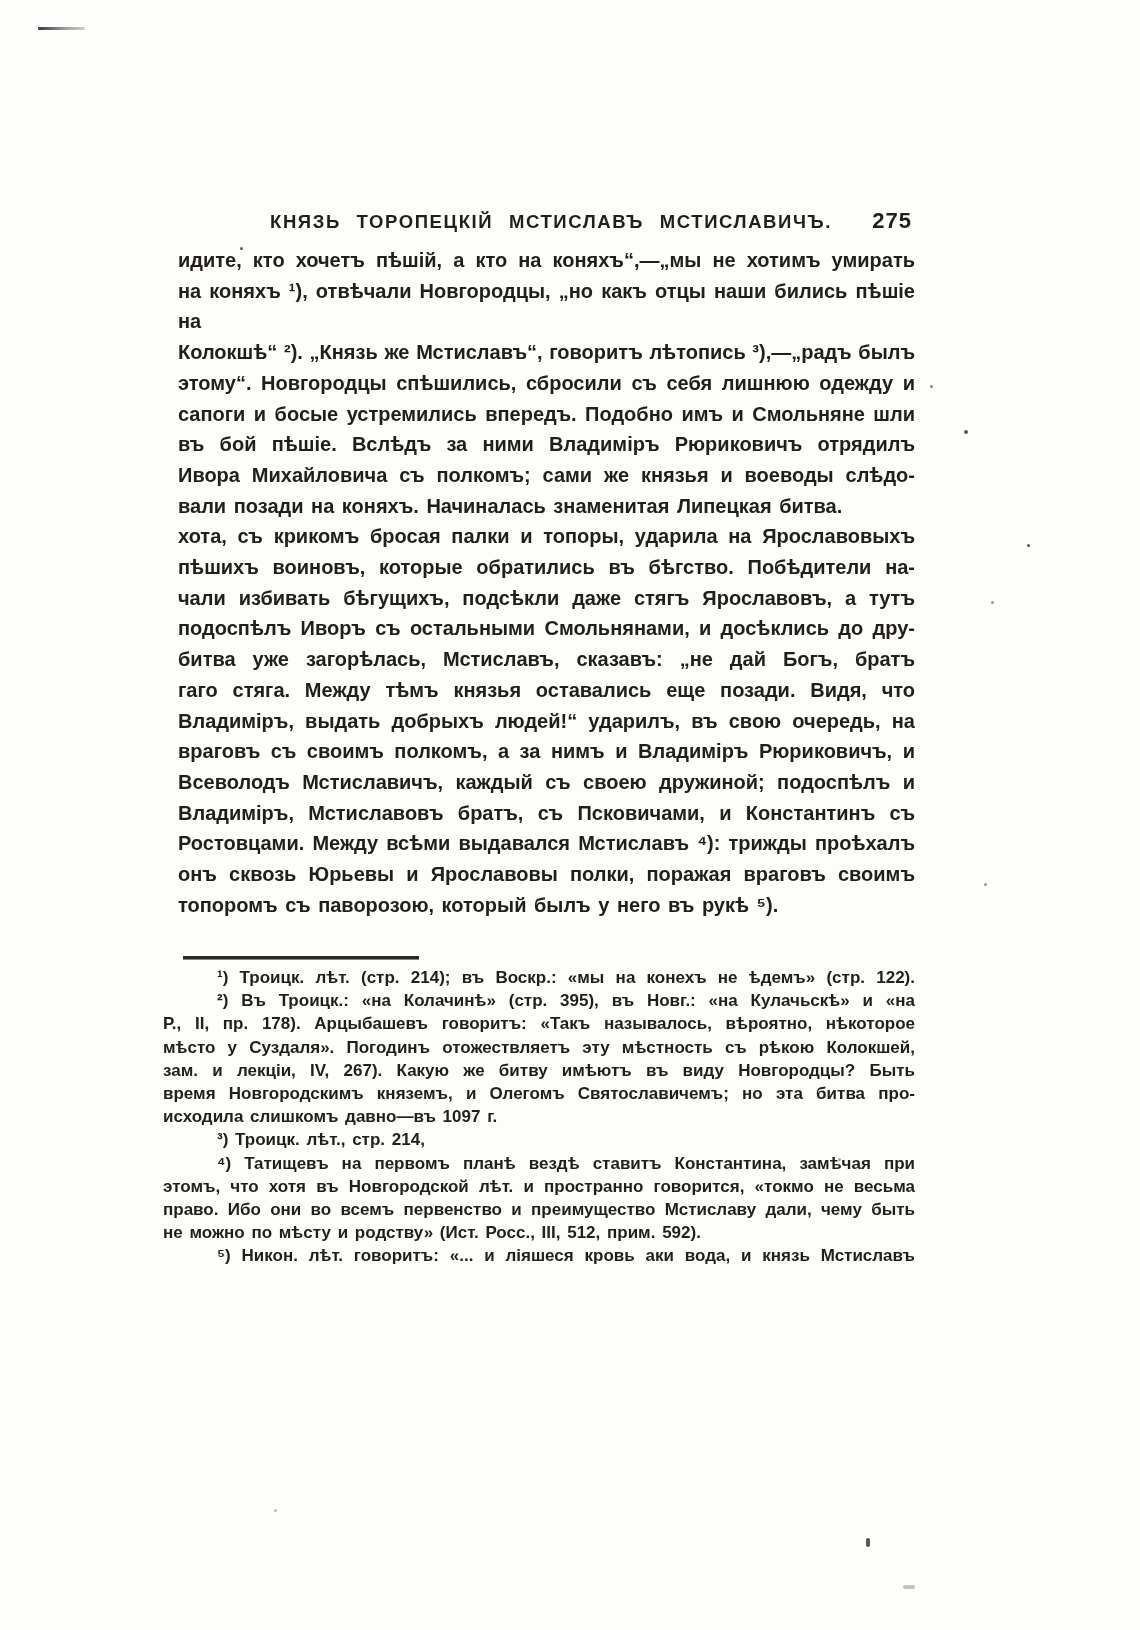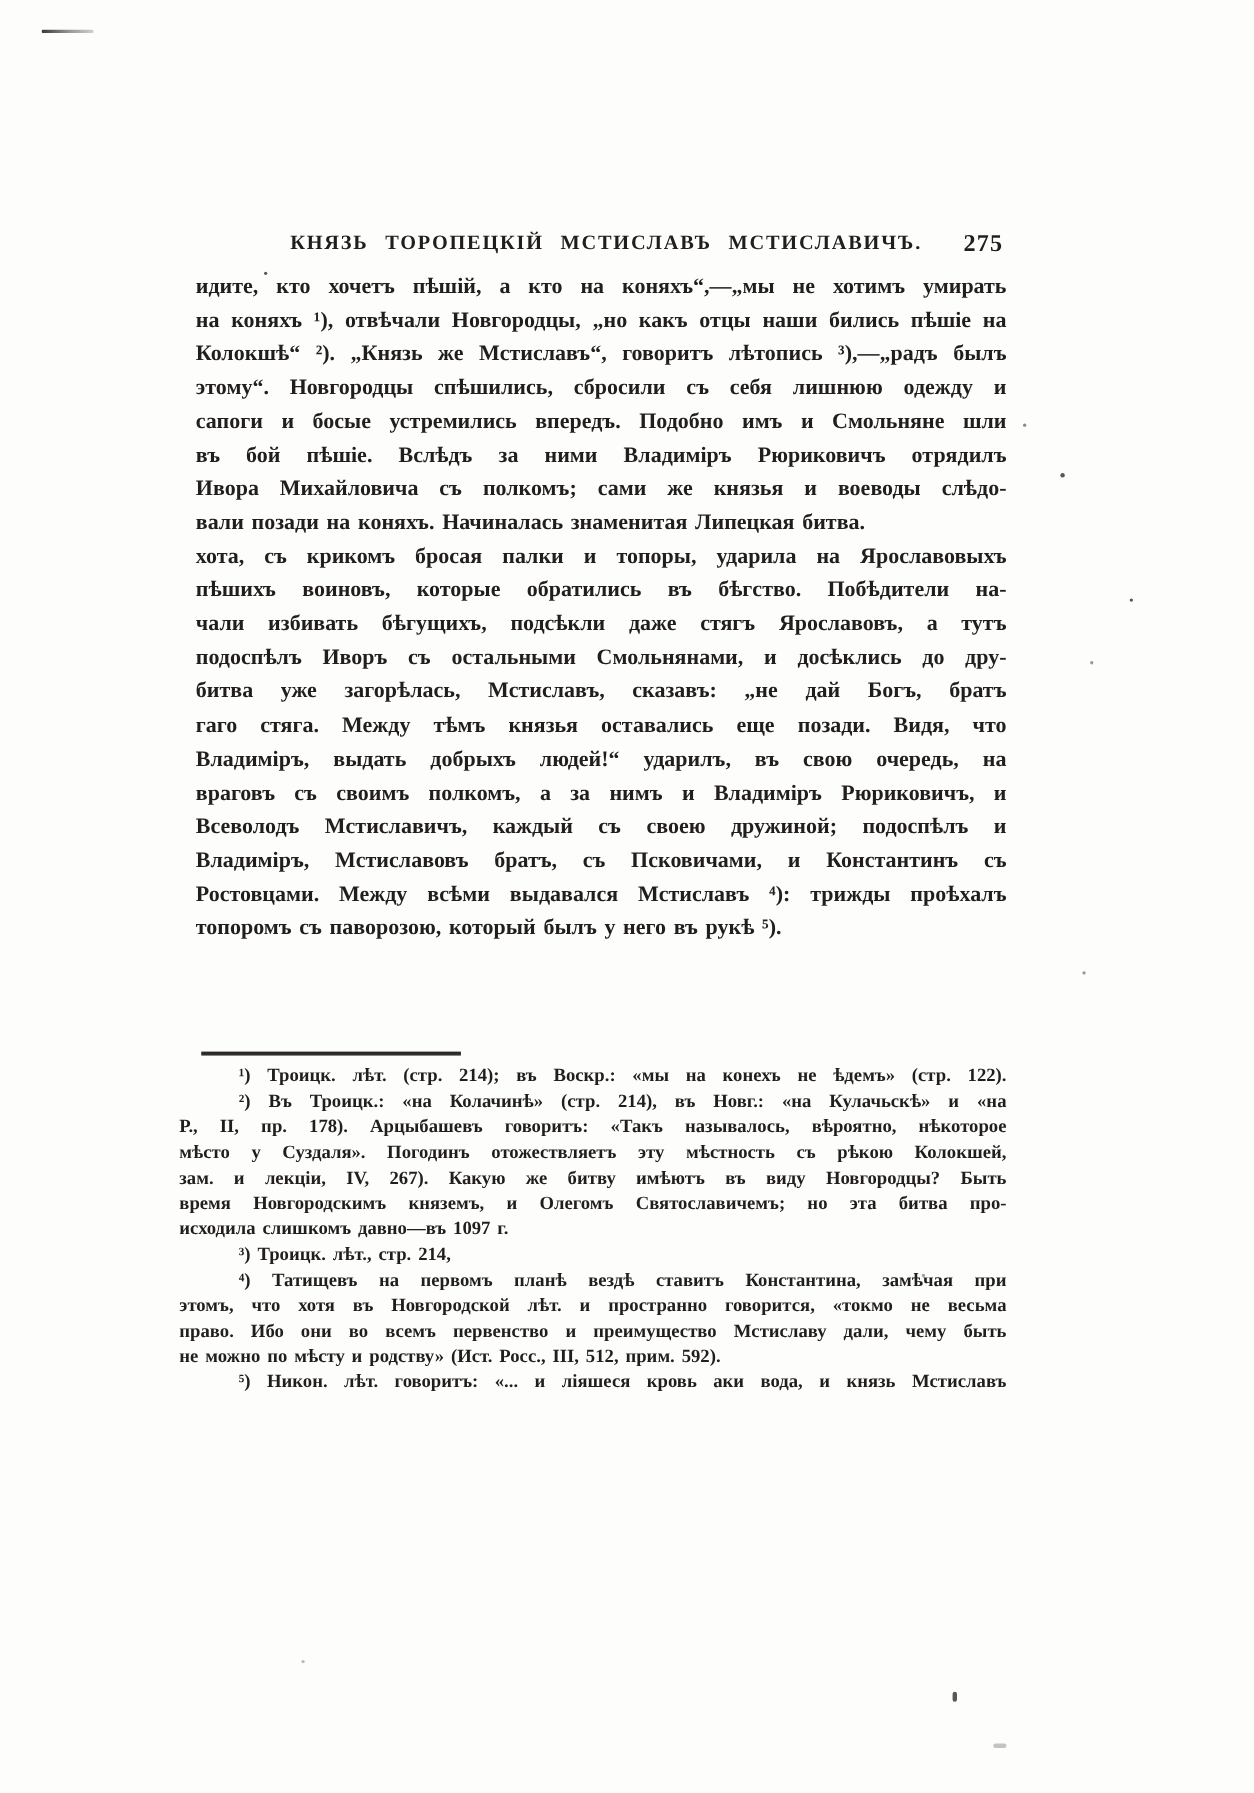--- a/index.html
+++ b/index.html
@@ -1,21 +1,21 @@
 <!DOCTYPE html>
 <html><head>
 <meta charset="utf-8">
 <style>
   html,body{margin:0;padding:0;background:#e8e8e8;}
   .page{
     position:relative;
     width:1140px;height:1630px;
     background:#fdfdfc;
     overflow:hidden;
-    font-family:Liberation Serif, serif;
+    font-family:Liberation Sans, sans-serif;
     color:#211e1b;
   }
   
   .header{position:absolute;left:190px;top:211px;width:722px;height:30px;}
   .running-title{
     text-align:center;
     font-weight:bold;
     font-size:18.5px;
     letter-spacing:1.6px;
     word-spacing:9px;
@@ -90,28 +90,29 @@
       <div class="line">пѣшихъ воиновъ, которые обратились въ бѣгство. Побѣдители на-</div>
       <div class="line">чали избивать бѣгущихъ, подсѣкли даже стягъ Ярославовъ, а тутъ</div>
       <div class="line">подоспѣлъ Иворъ съ остальными Смольнянами, и досѣклись до дру-</div>
       <div class="line">битва уже загорѣлась, Мстиславъ, сказавъ: „не дай Богъ, братъ</div>
       <div class="line">гаго стяга. Между тѣмъ князья оставались еще позади. Видя, что</div>
       <div class="line">Владиміръ, выдать добрыхъ людей!“ ударилъ, въ свою очередь, на</div>
       <div class="line">враговъ съ своимъ полкомъ, а за нимъ и Владиміръ Рюриковичъ, и</div>
       <div class="line">Всеволодъ Мстиславичъ, каждый съ своею дружиной; подоспѣлъ и</div>
       <div class="line">Владиміръ, Мстиславовъ братъ, съ Псковичами, и Константинъ съ</div>
       <div class="line">Ростовцами. Между всѣми выдавался Мстиславъ ⁴): трижды проѣхалъ</div>
+      <div class="line">онъ сквозь Юрьевы и Ярославовы полки, поражая враговъ своимъ</div>
       <div class="line para-end">топоромъ съ паворозою, который былъ у него въ рукѣ ⁵).</div>
     </div>
 
   <div class="fn-separator"></div>
 
   <div class="footnotes" id="footnotes">
       <div class="line fn-first">¹) Троицк. лѣт. (стр. 214); въ Воскр.: «мы на конехъ не ѣдемъ» (стр. 122).</div>
-      <div class="line fn-first">²) Въ Троицк.: «на Колачинѣ» (стр. 214), въ Новг.: «на Кулачьскѣ» и «на</div>
+      <div class="line fn-first">²) Въ Троицк.: «на Колачинѣ» (стр. 395), въ Новг.: «на Кулачьскѣ» и «на</div>
       <div class="line">Р., II, пр. 178). Арцыбашевъ говоритъ: «Такъ называлось, вѣроятно, нѣкоторое</div>
       <div class="line">мѣсто у Суздаля». Погодинъ отожествляетъ эту мѣстность съ рѣкою Колокшей,</div>
       <div class="line">зам. и лекціи, IV, 267). Какую же битву имѣютъ въ виду Новгородцы? Быть</div>
       <div class="line">время Новгородскимъ княземъ, и Олегомъ Святославичемъ; но эта битва про-</div>
       <div class="line para-end">исходила слишкомъ давно—въ 1097 г.</div>
       <div class="line fn-first para-end">³) Троицк. лѣт., стр. 214,</div>
       <div class="line fn-first">⁴) Татищевъ на первомъ планѣ вездѣ ставитъ Константина, замѣчая при</div>
       <div class="line">этомъ, что хотя въ Новгородской лѣт. и пространно говорится, «токмо не весьма</div>
       <div class="line">право. Ибо они во всемъ первенство и преимущество Мстиславу дали, чему быть</div>
       <div class="line para-end">не можно по мѣсту и родству» (Ист. Росс., III, 512, прим. 592).</div>

